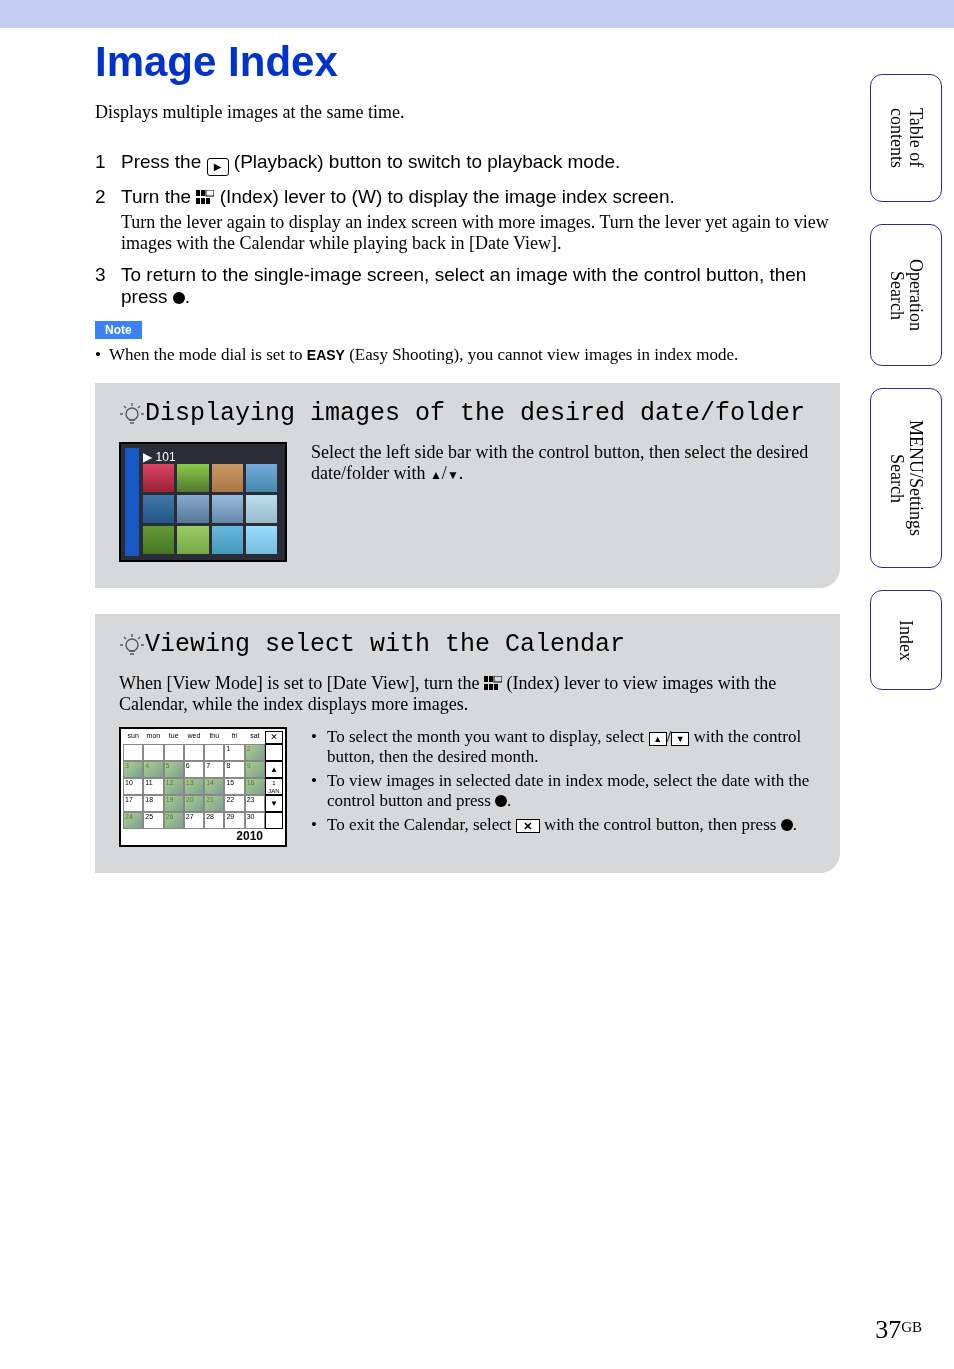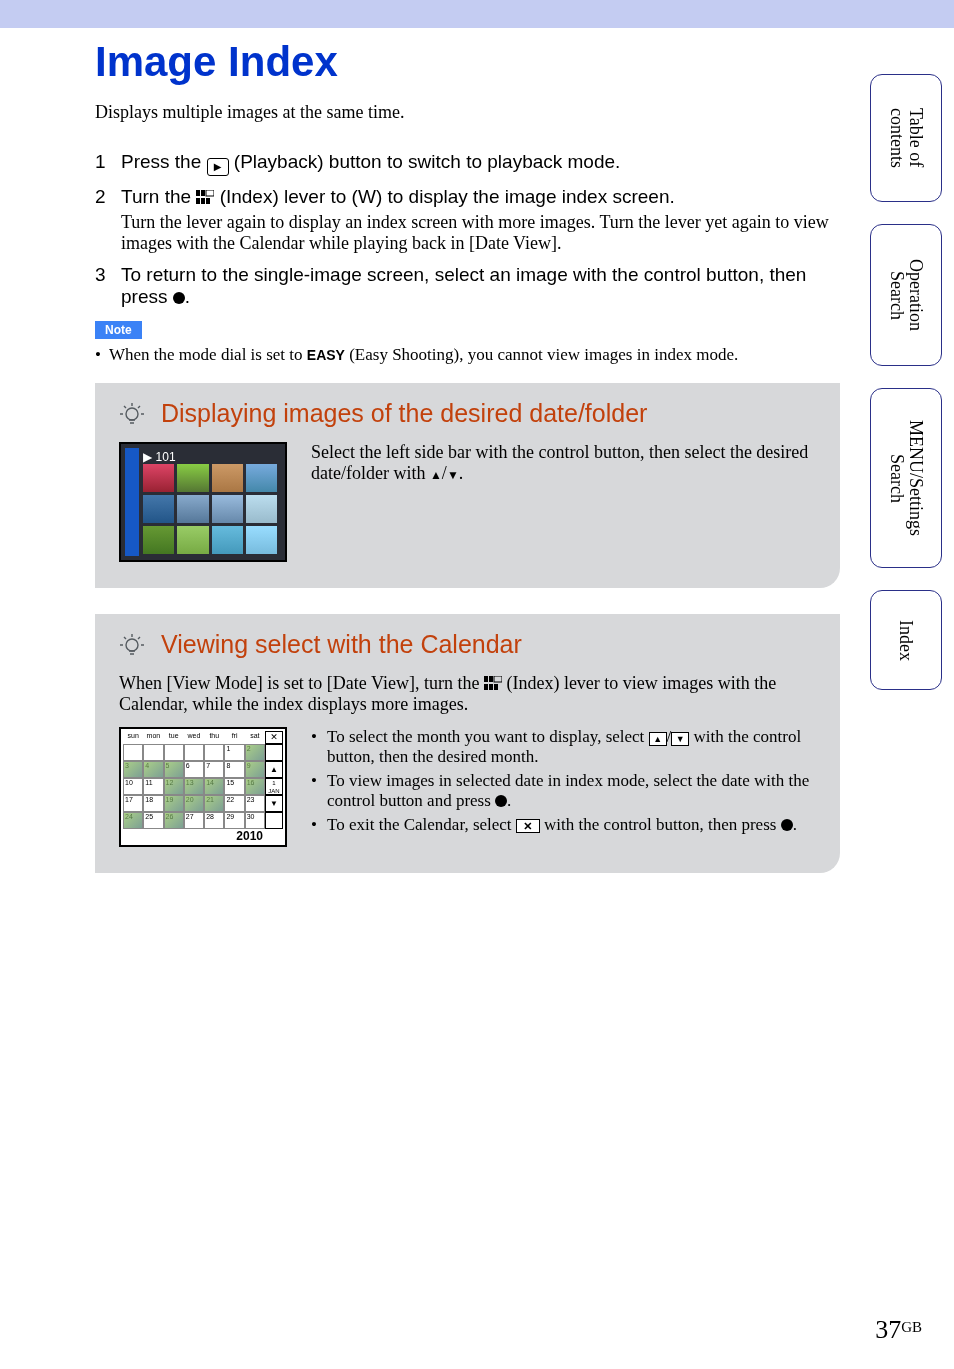--- a/index.html
+++ b/index.html
@@ -127,27 +127,27 @@
     position: absolute;
     left: 0;
   }
   .tip-box {
     background: #d7d8da;
     border-radius: 0 0 20px 0;
     padding: 16px 24px 26px 24px;
     margin-bottom: 26px;
   }
   .tip-title {
-    font-family: Liberation Sans, sans-serif;
+    font-family: Liberation Mono, monospace;
     font-size: 25px;
-    color: #c2410c;
+    color: #000000;
     margin-bottom: 14px;
     display: flex;
     align-items: center;
-    gap: 16px;
+    gap: 0;
   }
   .bulb-icon {
     display: inline-block;
     width: 26px; height: 26px;
     position: relative;
   }
   .bulb-icon svg { width: 100%; height: 100%; }
   .tip-row { display: flex; gap: 24px; }
   .screen-illus {
     flex: 0 0 168px;

